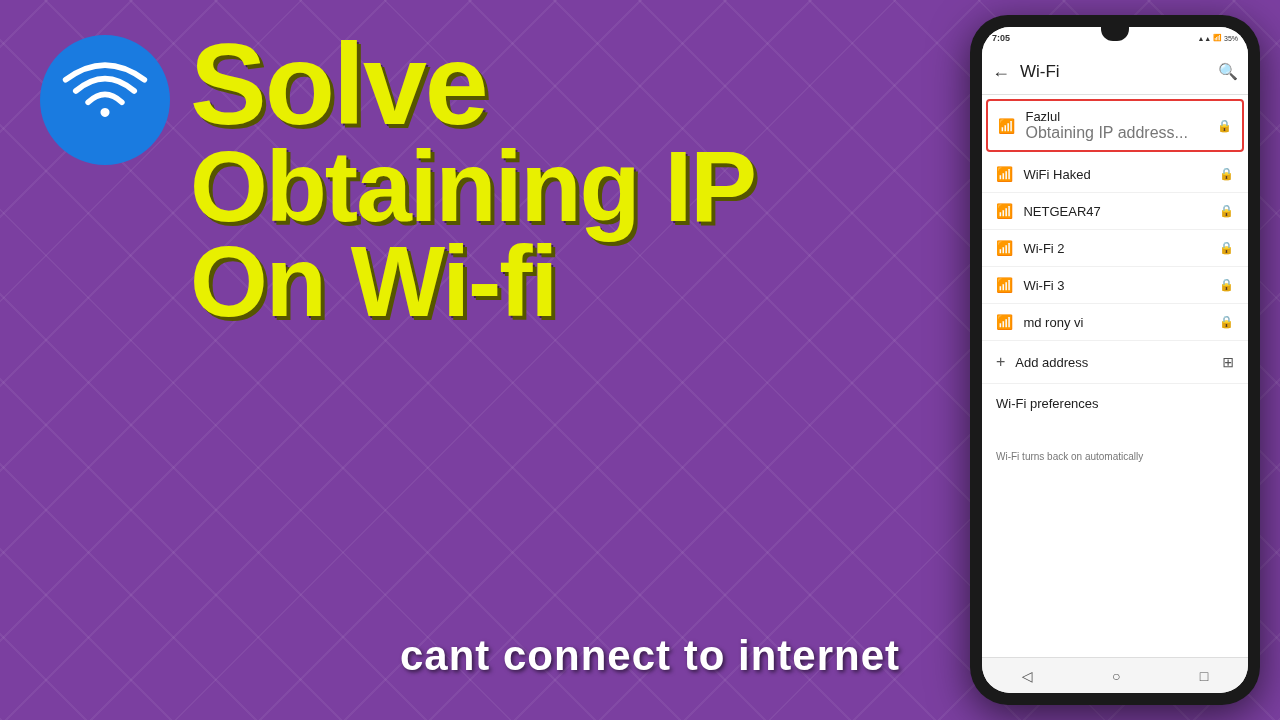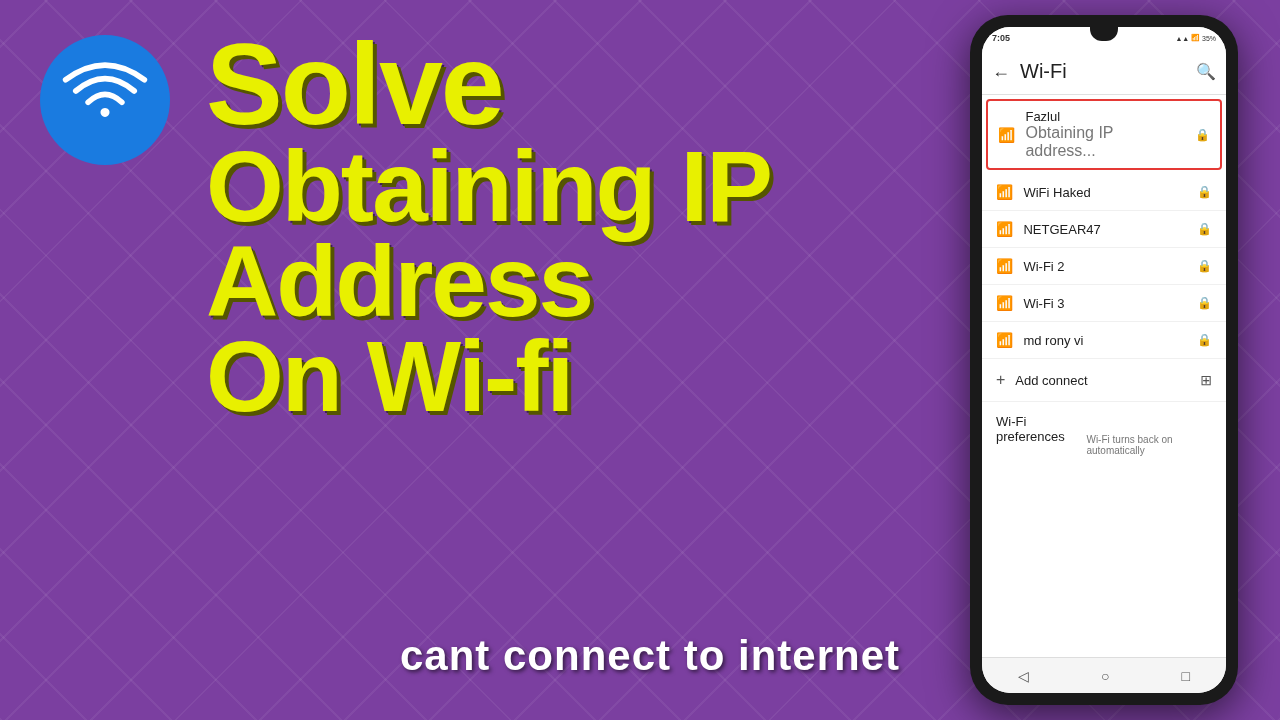--- a/index.html
+++ b/index.html
@@ -43,21 +43,21 @@
       height: 720px;
       display: flex;
       flex-direction: column;
       justify-content: space-between;
       padding: 30px 40px 30px 40px;
     }
 
     .top-section {
       display: flex;
       align-items: flex-start;
-      gap: 36px;
+      gap: 20px;
     }
 
     
     .wifi-icon-circle {
       width: 130px;
       height: 130px;
       border-radius: 50%;
       background: #1a7be0;
       display: flex;
       align-items: center;
@@ -108,21 +108,21 @@
     
     .phone-container {
       position: absolute;
       right: 20px;
       top: 15px;
       width: 290px;
       height: 690px;
     }
 
     .phone-outer {
-      width: 268px;
+      width: 290px;
       height: 690px;
       background: #1a1a1a;
       border-radius: 38px;
       padding: 12px;
       box-shadow: 0 10px 40px rgba(0,0,0,0.6);
       position: relative;
     }
 
     
     .phone-notch {
@@ -185,21 +185,21 @@
     }
 
     .back-arrow {
       font-size: 18px;
       color: #333;
       cursor: pointer;
     }
 
     .app-title {
       flex: 1;
-      font-size: 20px;
+      font-size: 17px;
       font-weight: 500;
       color: #212121;
     }
 
     .search-icon-btn {
       font-size: 16px;
       color: #555;
     }
 
     
@@ -308,23 +308,23 @@
     }
 
     .qr-icon {
       font-size: 14px;
       color: #555;
     }
 
     
     .wifi-prefs-row {
       display: flex;
-      flex-direction: row;
+      flex-direction: column;
       padding: 12px 14px;
-      gap: 3px;
+      gap: 20px;
     }
 
     .wifi-prefs-title {
       font-size: 13px;
       font-weight: 500;
       color: #212121;
     }
 
     .wifi-prefs-subtitle {
       font-size: 10px;
@@ -361,21 +361,20 @@
         <path d="M40 55 A4 4 0 1 1 40.001 55Z" fill="white"></path>
         <path d="M25 42 Q40 28 55 42" stroke="white" stroke-width="5" fill="none" stroke-linecap="round"></path>
         <path d="M14 32 Q40 10 66 32" stroke="white" stroke-width="5" fill="none" stroke-linecap="round"></path>
         <path d="M5 22 Q40 -4 75 22" stroke="white" stroke-width="5" fill="none" stroke-linecap="round"></path>
       </svg>
     </div>
 
     <div class="main-title">
       <span class="title-line">Solve</span>
       <span class="title-line title-line-small">Obtaining IP</span>
-      <span class="title-line title-line-small">Address</span>
       <span class="title-line title-line-small">On Wi-fi</span>
     </div>
   </div>
 
   <div class="subtitle">cant connect to internet</div>
 </div>
 
 <div class="phone-container">
   <div class="phone-outer">
     <div class="phone-notch"></div>
@@ -443,21 +442,21 @@
         <div class="network-item">
           <span class="network-icon">📶</span>
           <div class="network-info">
             <div class="network-name">md rony vi</div>
           </div>
           <span class="lock-icon">🔒</span>
         </div>
 
         <div class="add-network-row">
           <span class="add-icon">+</span>
-          <span class="add-network-label">Add connect</span>
+          <span class="add-network-label">Add address</span>
           <span class="qr-icon">⊞</span>
         </div>
 
         <div class="wifi-prefs-row">
           <span class="wifi-prefs-title">Wi-Fi preferences</span>
           <span class="wifi-prefs-subtitle">Wi-Fi turns back on automatically</span>
         </div>
 
       </div>
 

